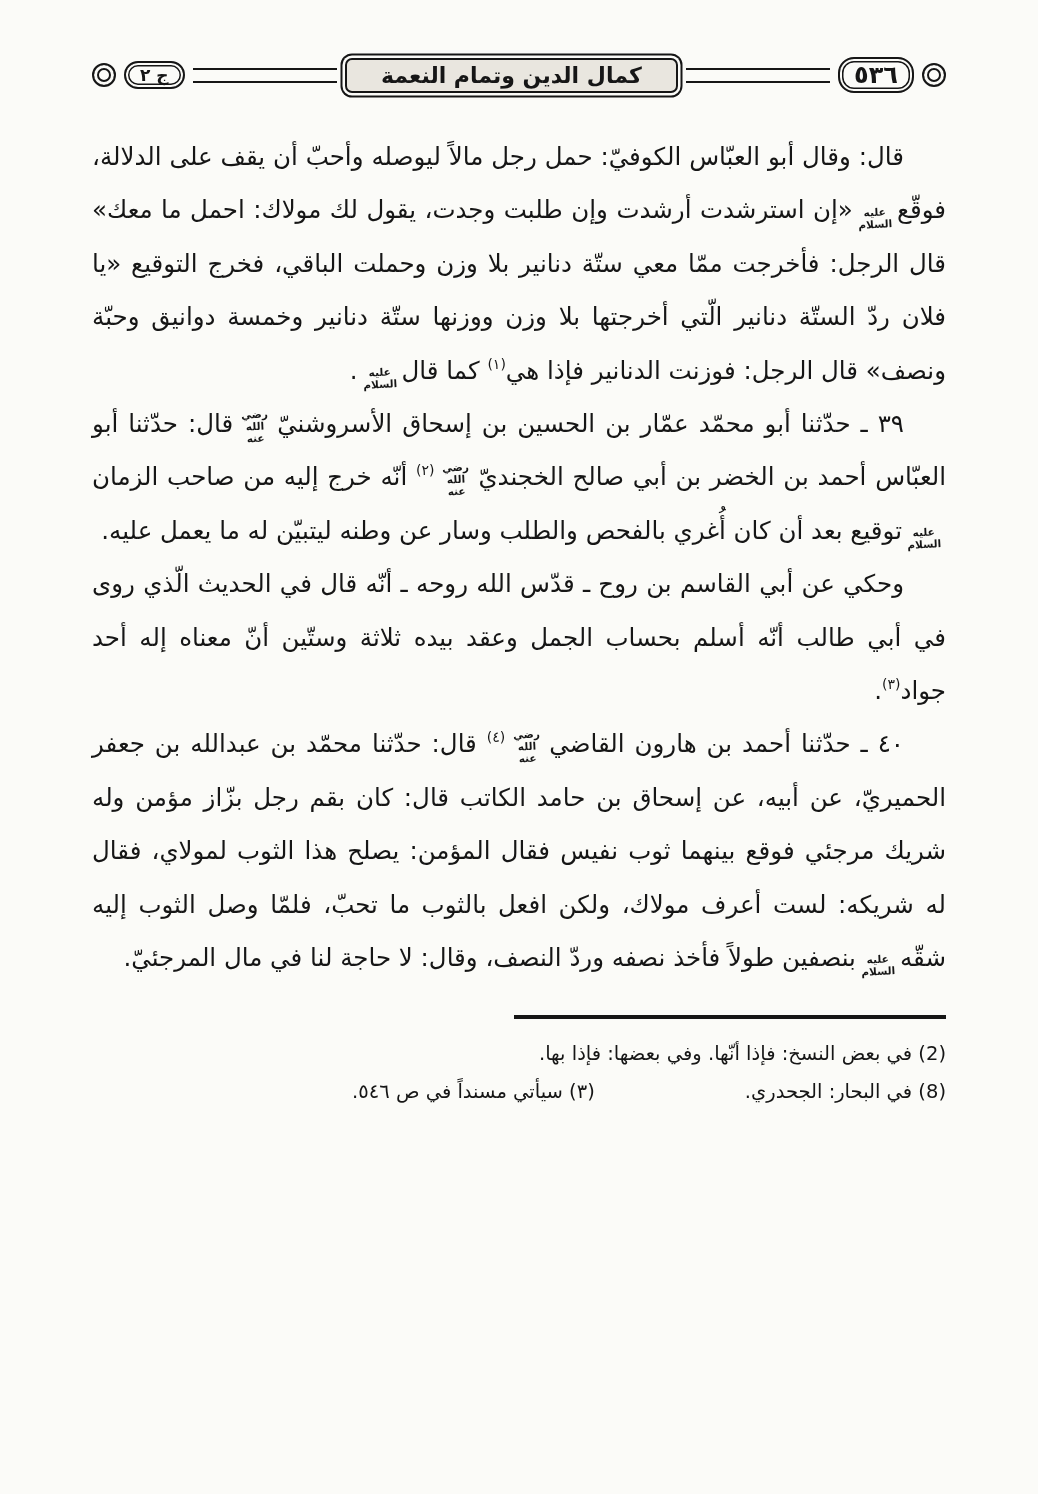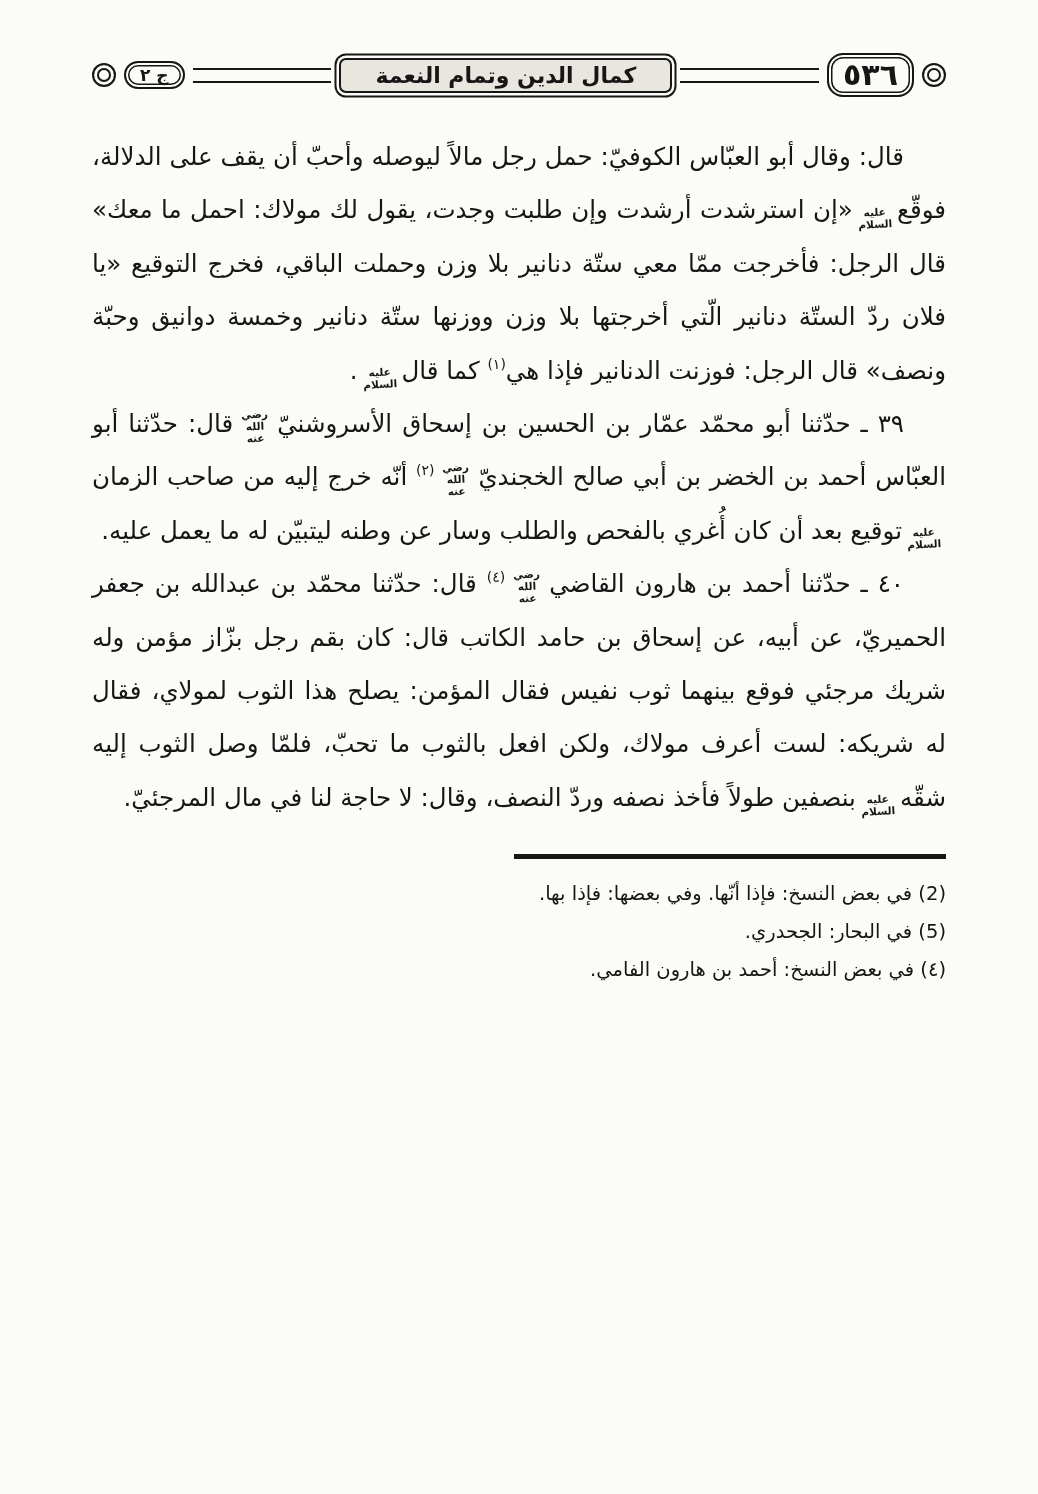--- a/index.html
+++ b/index.html
@@ -25,21 +25,21 @@
     box-shadow: inset 0 0 0 3px #fbfbf8, inset 0 0 0 5px #161616;
   }
   .cap{
     flex:0 0 auto;
     border:2px solid #161616;border-radius:16px;
     padding:2px 14px;
     box-shadow: inset 0 0 0 2px #fbfbf8, inset 0 0 0 3.5px #161616;
     font-weight:bold;direction:rtl;white-space:nowrap;
   }
   .vol{font-size:17px;}
-  .pnum{font-size:30px;line-height:1.2;}
+  .pnum{font-size:24px;line-height:1.2;}
   .rule{
     flex:1 1 auto;height:11px;
     border-top:2.5px solid #161616;border-bottom:2.5px solid #161616;
   }
   .titlebox{
     flex:0 0 auto;
     border:2.5px solid #161616;border-radius:7px;
     background:#e9e6df;
     padding:3px 34px;
     font-size:22px;font-weight:bold;
@@ -102,31 +102,30 @@
       <span class="titlebox">كمال الدين وتمام النعمة</span>
       <span class="rule"></span>
       <span class="cap pnum">٥٣٦</span>
       <span class="orn"></span>
     </div>
   </header>
 
   <main class="body-text">
       <p class="para"><span class="run">قال: وقال أبو العبّاس الكوفيّ: حمل رجل مالاً ليوصله وأحبّ أن يقف على الدلالة، فوقّع</span><span class="seal">عليه السلام</span><span class="run">«إن استرشدت أرشدت وإن طلبت وجدت، يقول لك مولاك: احمل ما معك» قال الرجل: فأخرجت ممّا معي ستّة دنانير بلا وزن وحملت الباقي، فخرج التوقيع «يا فلان ردّ الستّة دنانير الّتي أخرجتها بلا وزن ووزنها ستّة دنانير وخمسة دوانيق وحبّة ونصف» قال الرجل: فوزنت الدنانير فإذا هي</span><span class="sup">(١)</span><span class="run"> كما قال</span><span class="seal">عليه السلام</span><span class="run">.</span></p>
       <p class="para"><span class="run">٣٩ ـ حدّثنا أبو محمّد عمّار بن الحسين بن إسحاق الأسروشنيّ</span><span class="seal">رضي الله عنه</span><span class="run">قال: حدّثنا أبو العبّاس أحمد بن الخضر بن أبي صالح الخجنديّ</span><span class="seal">رضي الله عنه</span><span class="sup">(٢)</span><span class="run"> أنّه خرج إليه من صاحب الزمان</span><span class="seal">عليه السلام</span><span class="run">توقيع بعد أن كان أُغري بالفحص والطلب وسار عن وطنه ليتبيّن له ما يعمل عليه.</span></p>
+      <p class="para"><span class="run">وحكي عن أبي القاسم بن روح ـ قدّس الله روحه ـ أنّه قال في الحديث الّذي روى في أبي طالب أنّه أسلم بحساب الجمل وعقد بيده ثلاثة وستّين أنّ معناه إله أحد جواد</span><span class="sup">(٣)</span><span class="run">.</span></p>
       <p class="para"><span class="run">٤٠ ـ حدّثنا أحمد بن هارون القاضي</span><span class="seal">رضي الله عنه</span><span class="sup">(٤)</span><span class="run"> قال: حدّثنا محمّد بن عبدالله بن جعفر الحميريّ، عن أبيه، عن إسحاق بن حامد الكاتب قال: كان بقم رجل بزّاز مؤمن وله شريك مرجئي فوقع بينهما ثوب نفيس فقال المؤمن: يصلح هذا الثوب لمولاي، فقال له شريكه: لست أعرف مولاك، ولكن افعل بالثوب ما تحبّ، فلمّا وصل الثوب إليه شقّه</span><span class="seal">عليه السلام</span><span class="run">بنصفين طولاً فأخذ نصفه وردّ النصف، وقال: لا حاجة لنا في مال المرجئيّ.</span></p>
     </main>
 
   <footer class="footnotes">
     <div class="fn-sep"></div>
     <div>
         <div class="fn-row">
           <span class="fn-cell">(2) في بعض النسخ: فإذا أنّها. وفي بعضها: فإذا بها.</span>
         </div>
         <div class="fn-row">
-          <span class="fn-cell">(5) في البحار: الجحدري.</span>
-        </div>
-        <div class="fn-row">
-          <span class="fn-cell">(٤) في بعض النسخ: أحمد بن هارون الفامي.</span>
+          <span class="fn-cell">(8) في البحار: الجحدري.</span>
+          <span class="fn-cell">(٣) سيأتي مسنداً في ص ٥٤٦.</span>
         </div>
       </div>
   </footer>
 
 </div>
 
 </body></html>

